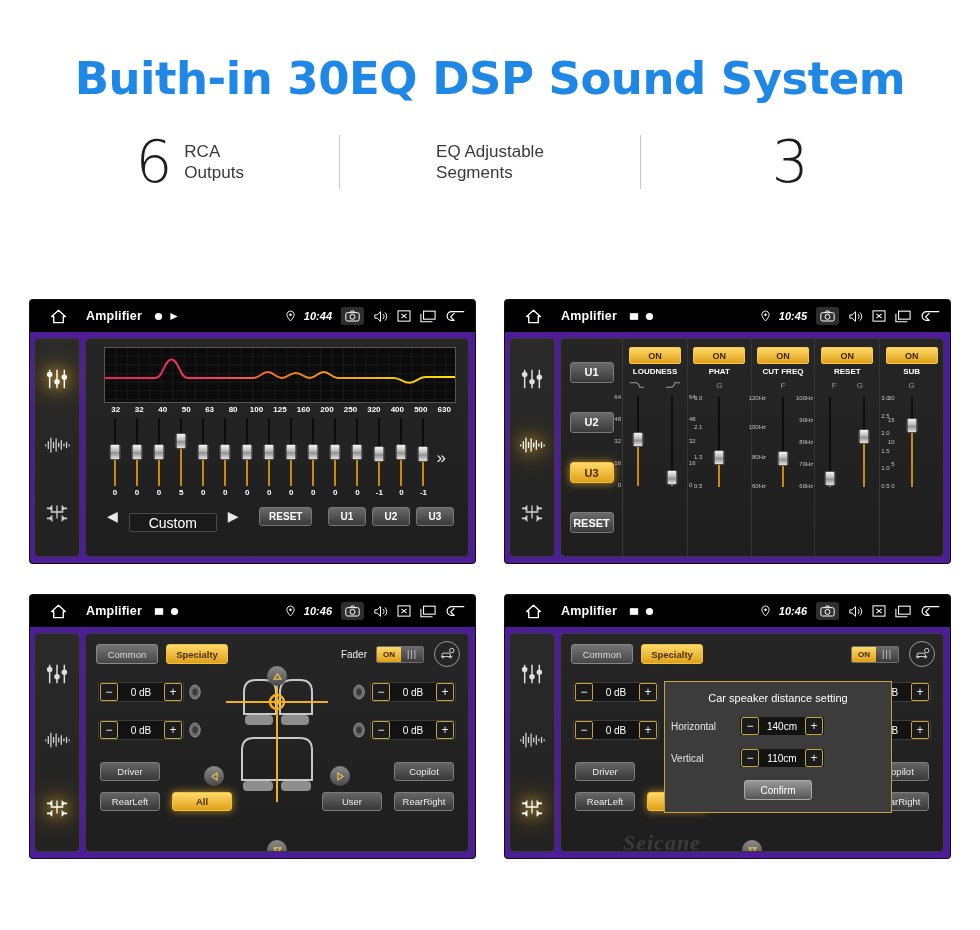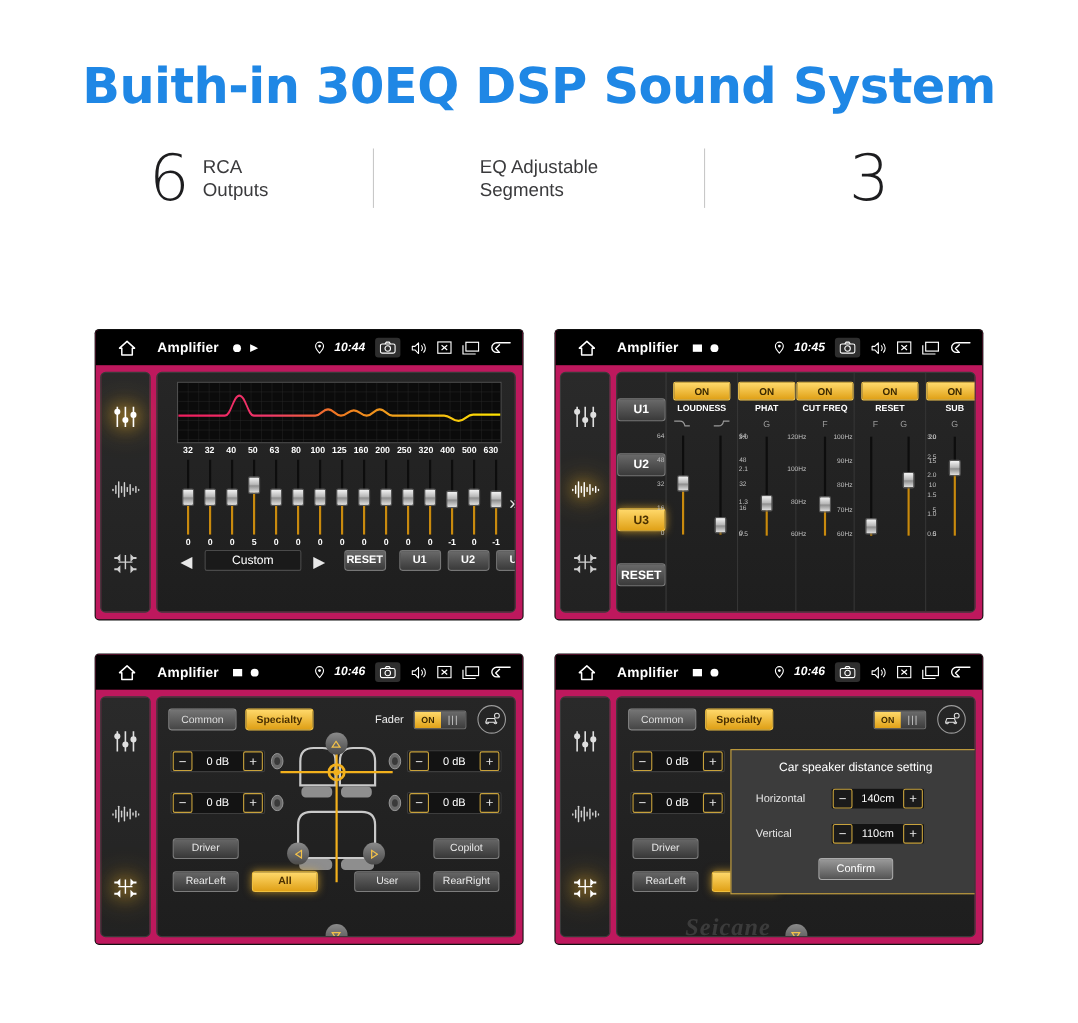--- a/index.html
+++ b/index.html
@@ -61,22 +61,22 @@
   
   .panels {
     position: absolute;
     top: 300px; left: 0;
     width: 980px;
   }
   .panel-row { display: flex; justify-content: center; gap: 30px; }
   .panel-row + .panel-row { margin-top: 32px; }
 
   .device {
-    width: 388px; height: 263px;
-    background: #be185d;
+    width: 445px; height: 263px;
+    background: #4c1d95;
     border-radius: 3px;
     position: relative;
     overflow: hidden;
     box-shadow: 0 0 0 1px #111;
   }
 
   
   .statusbar {
     height: 32px;
     background: #000;
@@ -161,22 +161,22 @@
   .eq-val { color:#fff; font-size:8px; margin-top:2px; font-weight:bold; }
   .eq-chev { color:#e7e7e7; font-size:17px; align-self:center; padding-left:2px; }
 
   .eq-bottom {
     display:flex; align-items:center; margin: 3px 14px 0 16px; gap:6px;
   }
   .arrow-btn { color:#e8e8e8; font-size:14px; padding: 0 5px; }
   .preset-box {
     flex: 0 0 88px; height:19px; background:#1a1a1a;
     border:1px solid #4a4a4a; border-radius:2px;
-    color:#fff; font-size:11px; display:flex;
-    align-items:center; justify-content:center;
+    color:#fff; font-size:14px; display:flex;
+    align-items:center; justify-content:center;margin-top:13px;
   }
   .btn3d {
     height:19px; min-width:38px; padding:0 9px;
     background: linear-gradient(180deg,#6a6a6a,#3a3a3a);
     border:1px solid #767676; border-radius:3px;
     color:#fff; font-size:10px; font-weight:bold;
     display:flex; align-items:center; justify-content:center;
   }
   .sp { flex:1; }
 
@@ -321,21 +321,21 @@
 
   
   .modal {
     position:absolute; left:103px; top:47px;
     width:228px; height:132px;
     background:#3c3c3c; border:1px solid #c8a23c;
     z-index:20; padding-top:10px;
   }
   .modal-title { color:#fff; font-size:11px; text-align:center; }
   .modal-row {
-    display:flex; align-items:center; margin-top:12px; padding-left:22px; gap:10px;
+    display:flex; align-items:center; margin-top:12px; padding-left:6px; gap:10px;
   }
   .modal-lbl { color:#e6e6e6; font-size:10px; width:58px; }
   .confirm-btn {
     width:68px; height:20px; margin: 12px auto 0;
     background:linear-gradient(180deg,#9a9a9a,#555);
     border:1px solid #aaa; border-radius:3px;
     color:#fff; font-size:10px;
     display:flex; align-items:center; justify-content:center;
   }
 </style>

